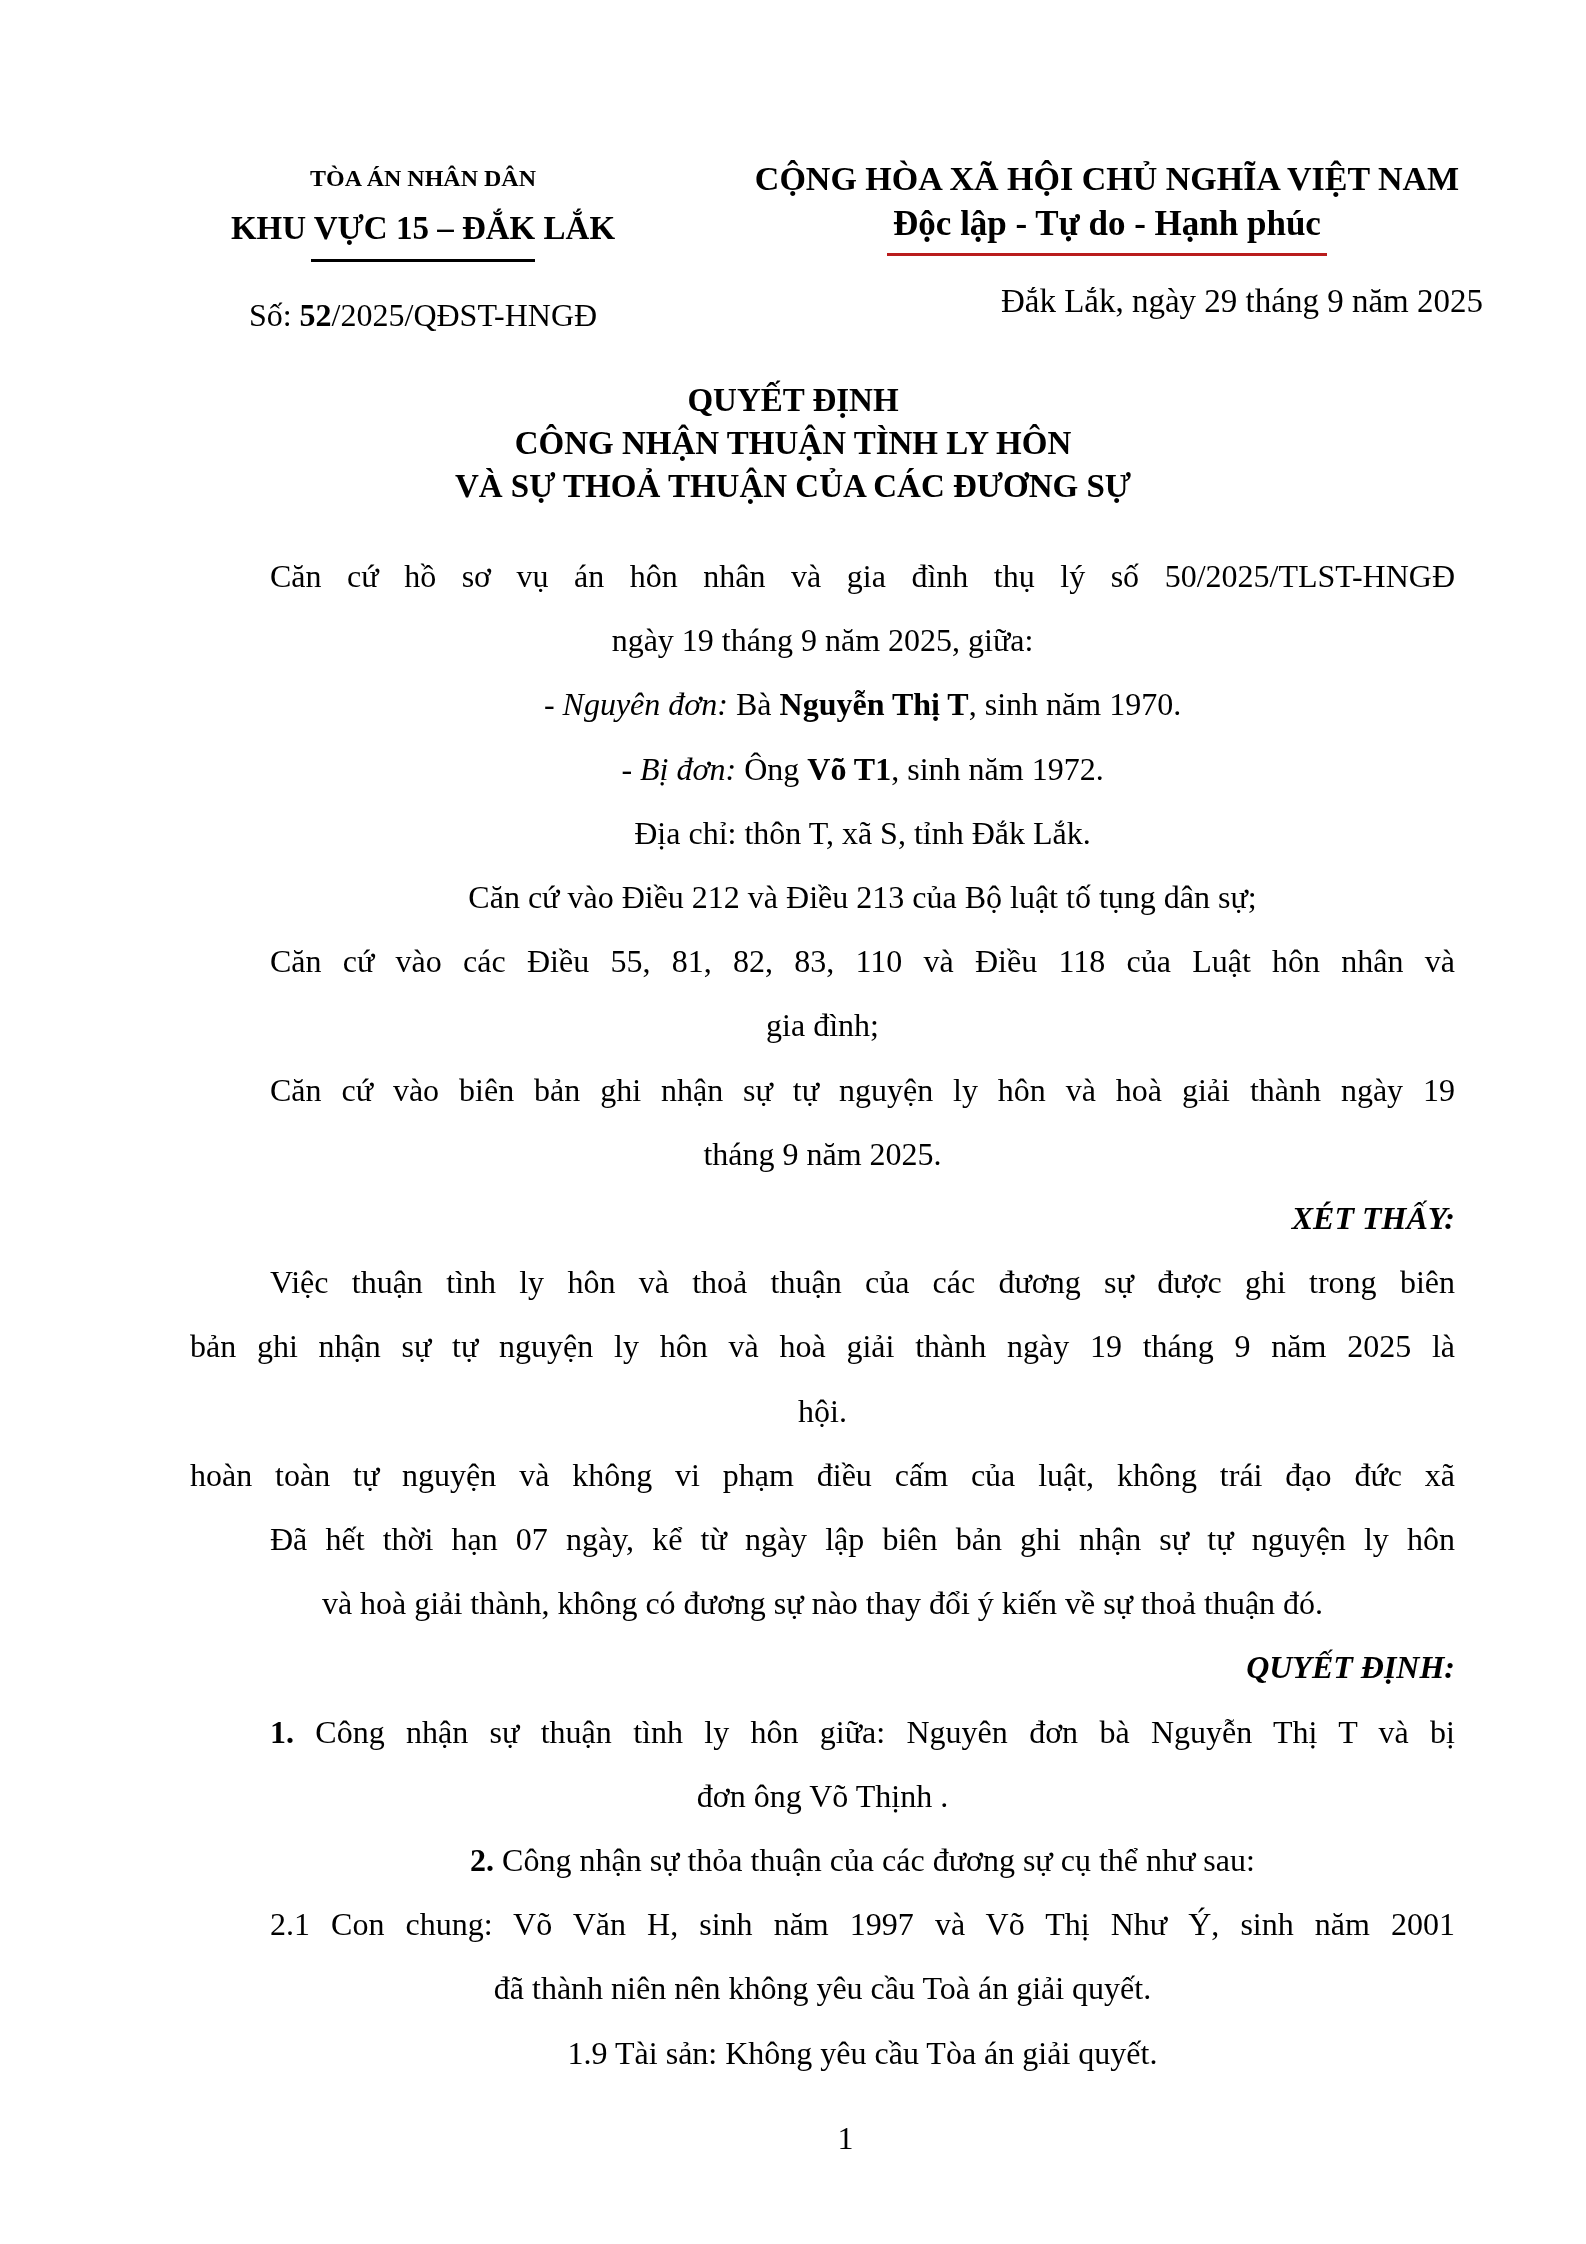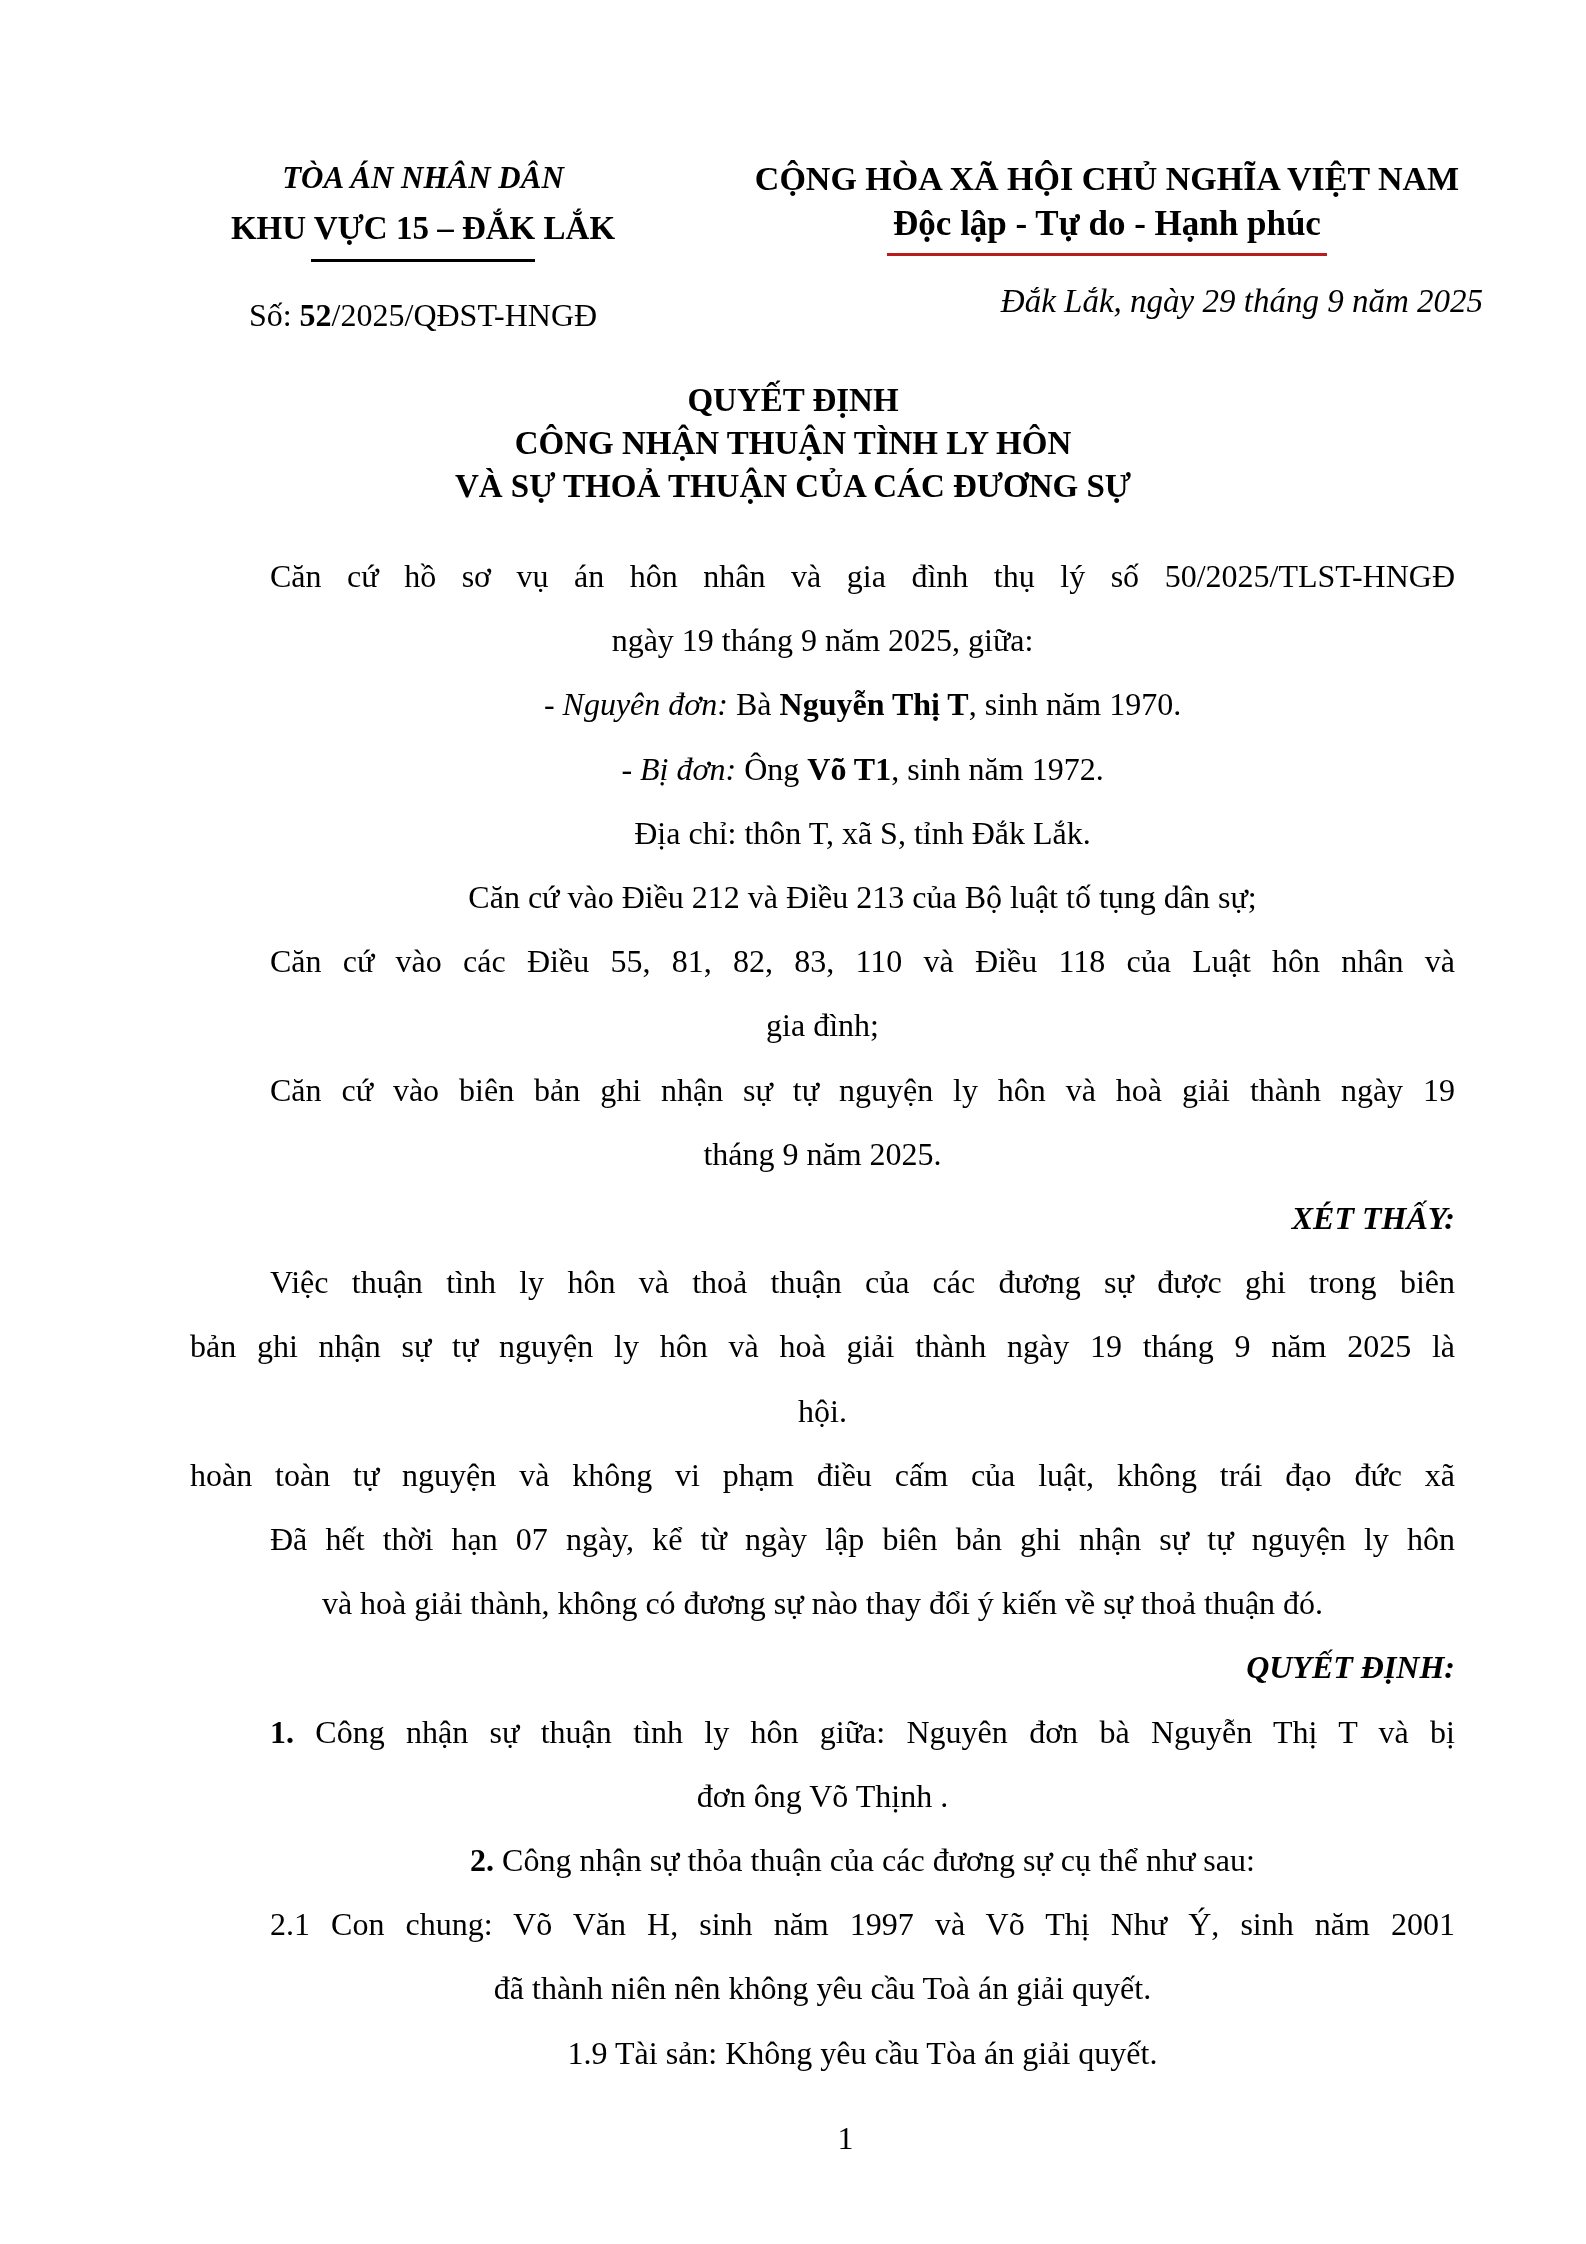--- a/index.html
+++ b/index.html
@@ -10,30 +10,30 @@
     height: 2244px;
     margin: 0 auto;
     background: #ffffff;
     color: #000000;
     font-family: "Liberation Serif", "DejaVu Serif", serif;
     overflow: hidden;
   }
   
   .header { display: flex; align-items: flex-start; padding: 158px 85px 0 133px; }
   .hl { width: 580px; text-align: center; }
-  .hl .l1 { font-weight: bold; font-size: 31px; line-height: 40px; font-style: italic; }
+  .hl .l1 { font-weight: bold; font-size: 24px; line-height: 40px; }
   .hl .l2 { font-weight: bold; font-size: 33px; line-height: 42px; margin-top: 9px; }
   .rule { width: 224px; height: 0; border-top: 3px solid #000; margin: 10px auto 0; }
   .caseno { margin-top: 33px; font-size: 32px; line-height: 40px; }
   .caseno .b { font-weight: bold; }
   .hr { flex: 1; text-align: center; }
   .hr .n1 { font-weight: bold; font-size: 34px; line-height: 42px; }
   .hr .n2 { margin-top: 2px; font-weight: bold; font-size: 35px; line-height: 44px; }
   .hr .n2 .u { display: inline-block; border-bottom: 3px solid #b91c1c; padding: 0 6px 7px 6px; }
-  .dateline { margin-top: 24px; font-size: 33px; line-height: 42px; font-style: italic; text-align: right; padding-right: 18px; }
+  .dateline { margin-top: 24px; font-size: 33px; line-height: 42px; text-align: right; padding-right: 18px; }
   
   .title { margin-top: 44px; text-align: center; font-weight: bold; font-size: 33px; line-height: 43px; }
   
   .docbody { margin: 36px 131px 0 190px; font-size: 32px; }
   .para { margin: 0; }
   .para .line { line-height: 64.2px; text-align: center; }
   .para.body .line.first { text-indent: 80px; }
   .para.body .line.just { text-align: justify; text-align-last: justify; }
   .para.heading .line { text-align: right; font-weight: bold; font-style: italic; }
   .seg-b { font-weight: bold; }

